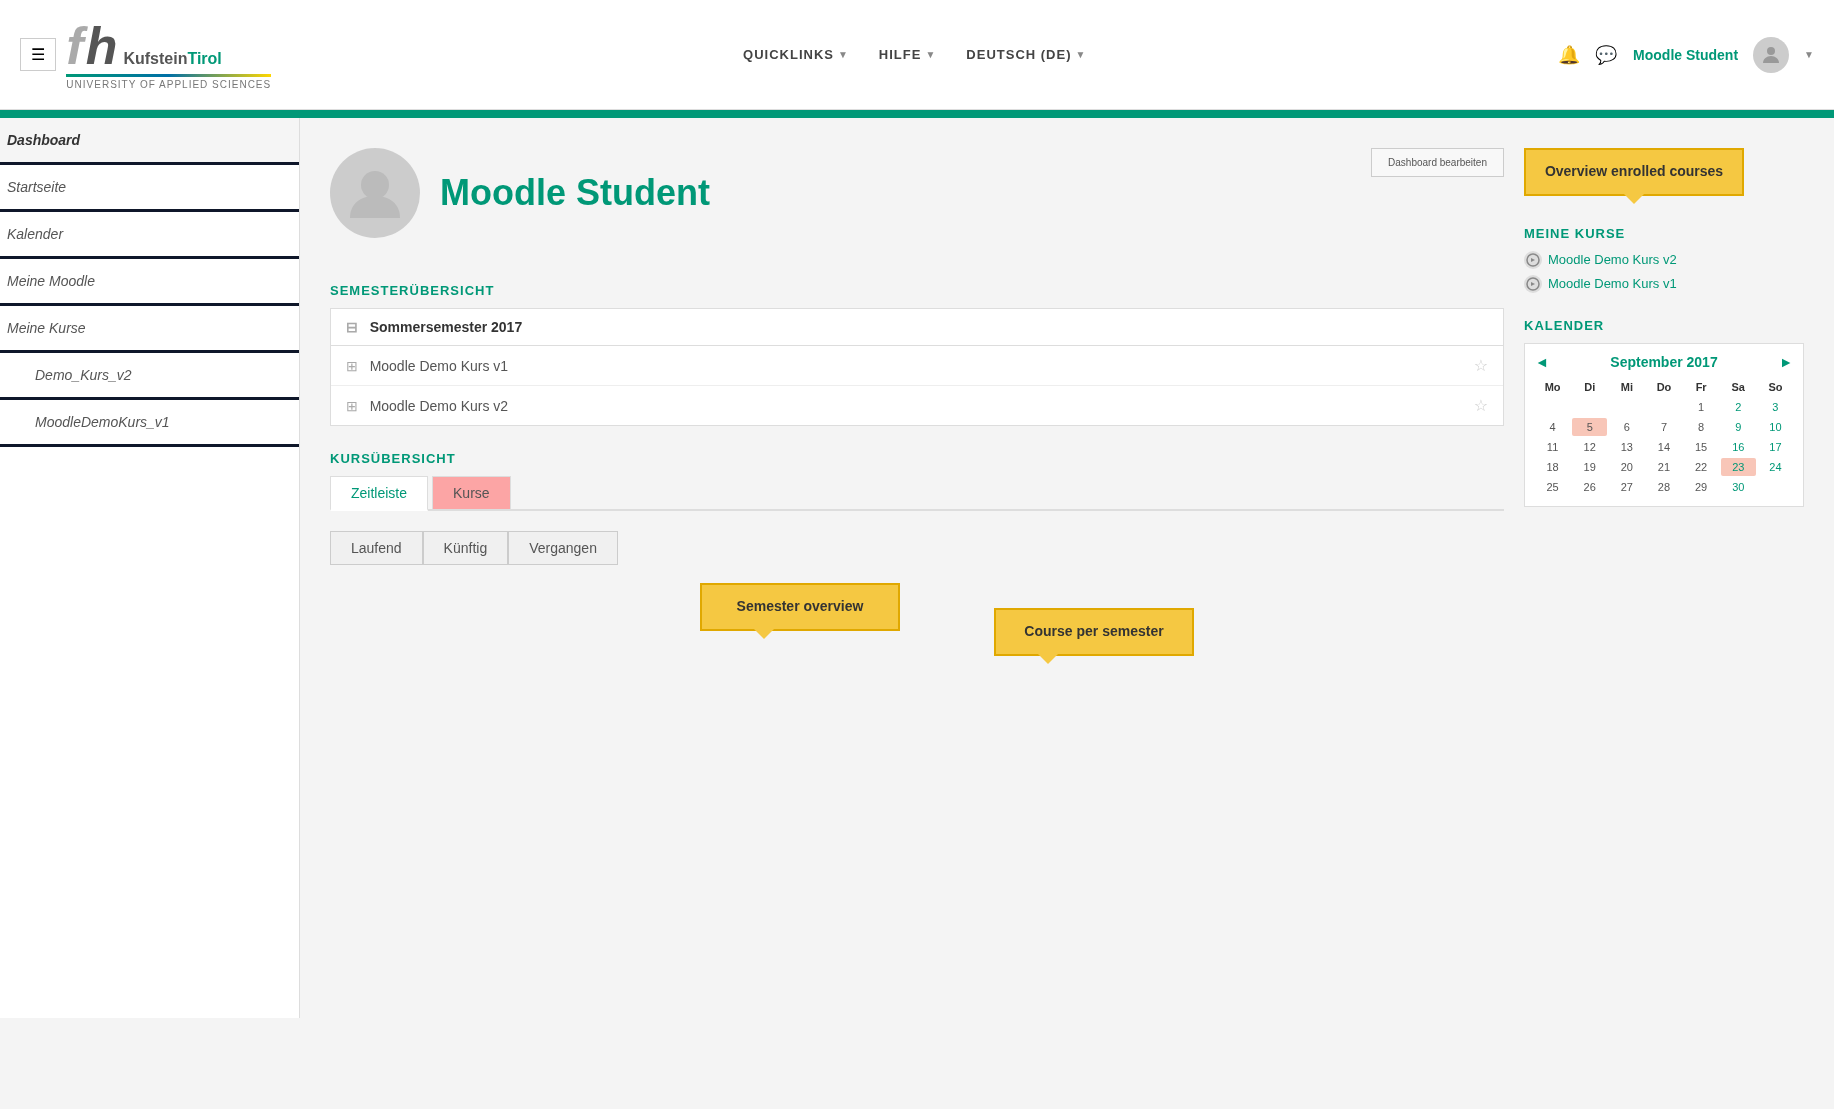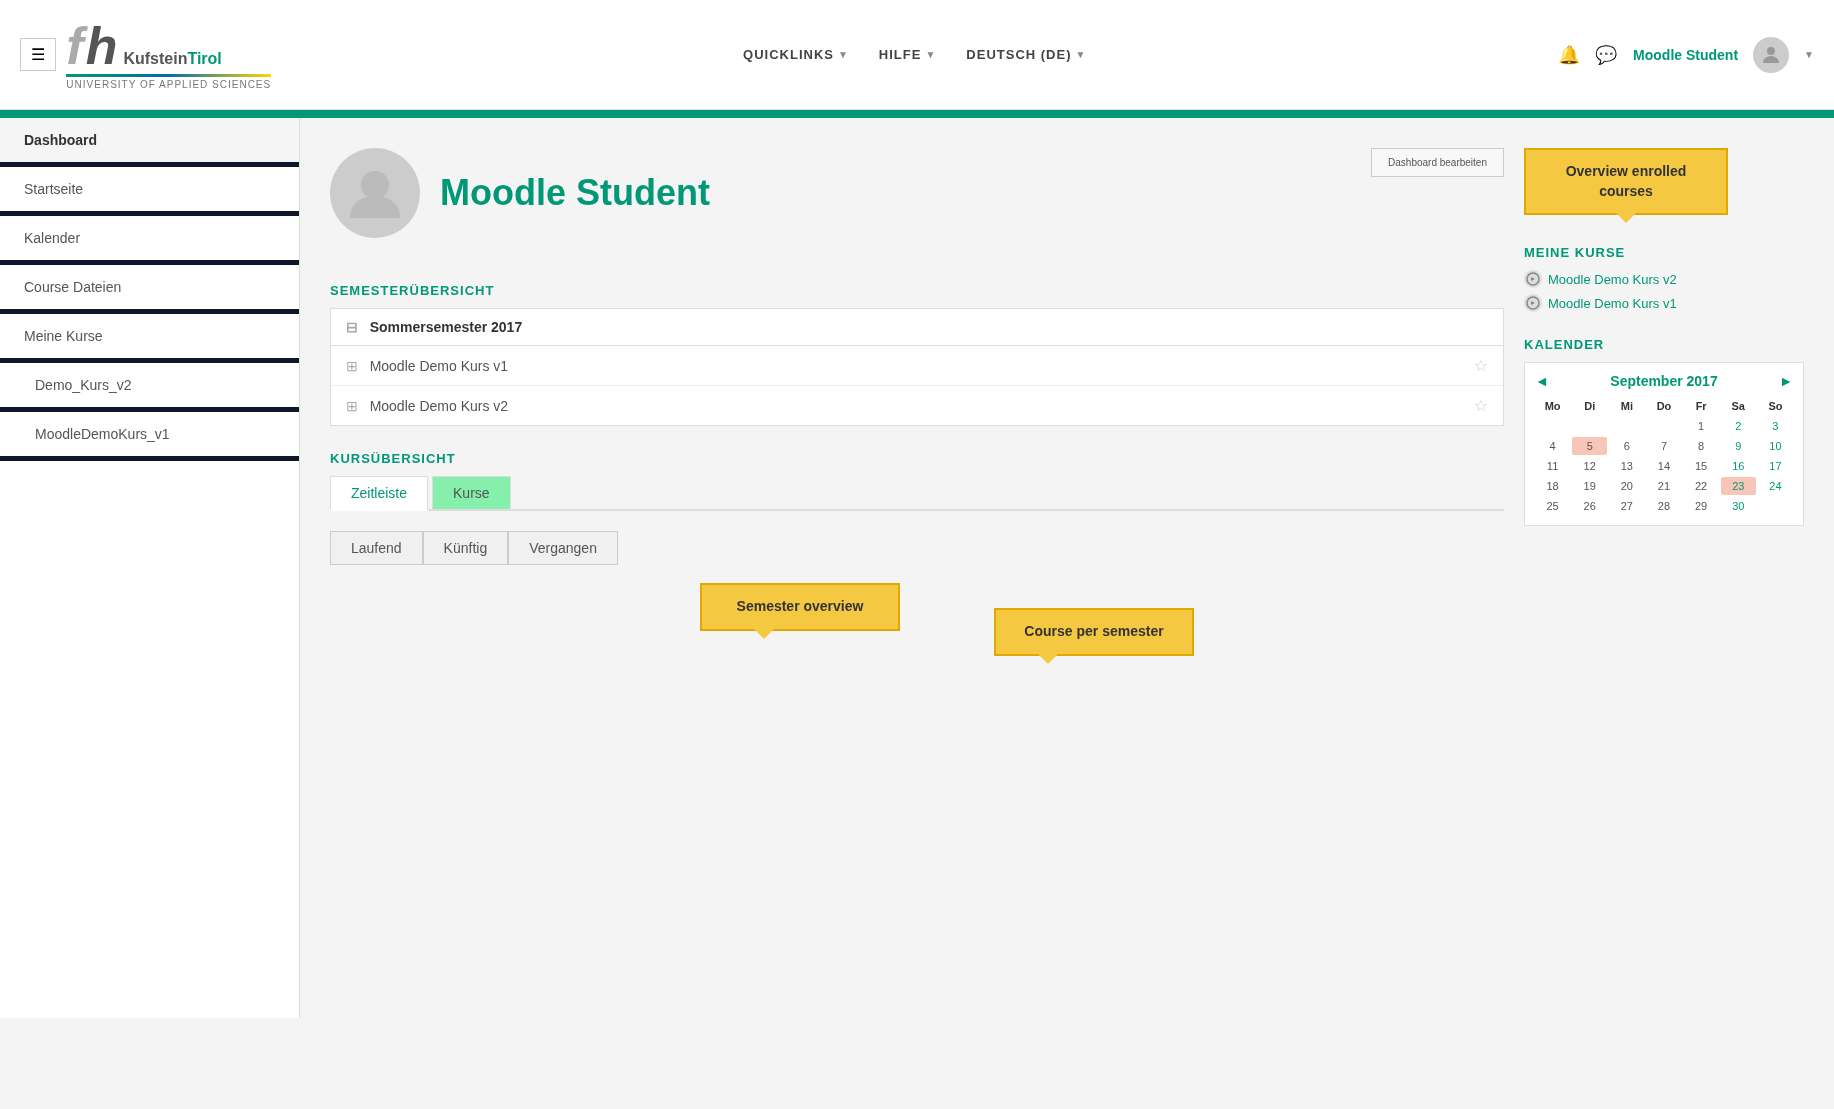--- a/index.html
+++ b/index.html
@@ -49,22 +49,22 @@
 
     
     .main-layout { display: flex; min-height: 900px; }
 
     
     .sidebar {
       width: 300px; background: #fff; border-right: 1px solid #ddd;
       padding: 0; flex-shrink: 0;
     }
     .sidebar-item {
-      padding: 14px 24px; border-bottom: 5px solid #0f172a;
-      cursor: pointer; font-size: 14px; color: #555;
+      padding: 14px 7px; border-bottom: 3px solid #0f172a;
+      cursor: pointer; font-size: 14px; color: #555; font-style: italic;
     }
     .sidebar-item.active { font-weight: bold; color: #333; background: #f5f5f5; }
     .sidebar-item.sub { padding-left: 35px; }
 
     
     .content { flex: 1; padding: 30px; display: flex; gap: 20px; }
     .content-right { width: 280px; flex-shrink: 0; }
 
     
     .profile-section { display: flex; align-items: center; gap: 20px; margin-bottom: 20px; }
@@ -91,21 +91,21 @@
     .course-row { display: flex; align-items: center; justify-content: space-between; padding: 10px 15px; border-bottom: 1px solid #eee; background: #fff; }
     .course-row:last-child { border-bottom: none; }
     .course-expand { color: #aaa; margin-right: 8px; }
     .course-name { color: #555; }
     .star-icon { color: #ccc; font-size: 16px; }
 
     
     .tabs { display: flex; gap: 4px; margin-bottom: 20px; border-bottom: 2px solid #ddd; }
     .tab {
       padding: 8px 20px; cursor: pointer; font-size: 14px;
-      border: 1px solid #ddd; border-bottom: none; background: #86efac; color: #555;
+      border: 1px solid #ddd; border-bottom: none; background: #fca5a5; color: #555;
     }
     .tab.active { background: #fff; color: #009877; border-bottom: 2px solid #fff; margin-bottom: -2px; }
 
     
     .filter-btns { display: flex; gap: 0; }
     .filter-btn {
       padding: 8px 20px; border: 1px solid #ccc; background: #f0f0f0;
       cursor: pointer; font-size: 14px; color: #555;
     }
 
@@ -225,21 +225,21 @@
     <div class="sidebar-item active">
       <strong>Dashboard</strong>
     </div>
     <div class="sidebar-item">
       <span>Startseite</span>
     </div>
     <div class="sidebar-item">
       <span>Kalender</span>
     </div>
     <div class="sidebar-item">
-      <span>Course Dateien</span>
+      <span>Meine Moodle</span>
     </div>
     <div class="sidebar-item">
       <span>Meine Kurse</span>
     </div>
     <div class="sidebar-item sub">
       <span>Demo_Kurs_v2</span>
     </div>
     <div class="sidebar-item sub">
       <span>MoodleDemoKurs_v1</span>
     </div>
@@ -303,21 +303,21 @@
           <button class="filter-btn">Laufend</button>
           <button class="filter-btn">Künftig</button>
           <button class="filter-btn">Vergangen</button>
         </div>
       </div>
     </div>
 
     <div class="content-right">
 
       
-      <div class="callout" style="width:204px;text-align:center;margin-bottom:30px;position:relative">
+      <div class="callout" style="width:220px;text-align:center;margin-bottom:30px;position:relative">
         <span>Overview enrolled courses</span>
         <div style="position:absolute;bottom:-22px;left:50%;transform:translateX(-50%);width:0;height:0;border:12px solid transparent;border-top:12px solid #f5c842;"></div>
       </div>
 
       
       <div class="right-section">
         <div class="section-title">MEINE KURSE</div>
         <div class="course-link">
           <div class="course-link-icon">
             <svg width="14" height="14" viewBox="0 0 14 14" fill="none">

